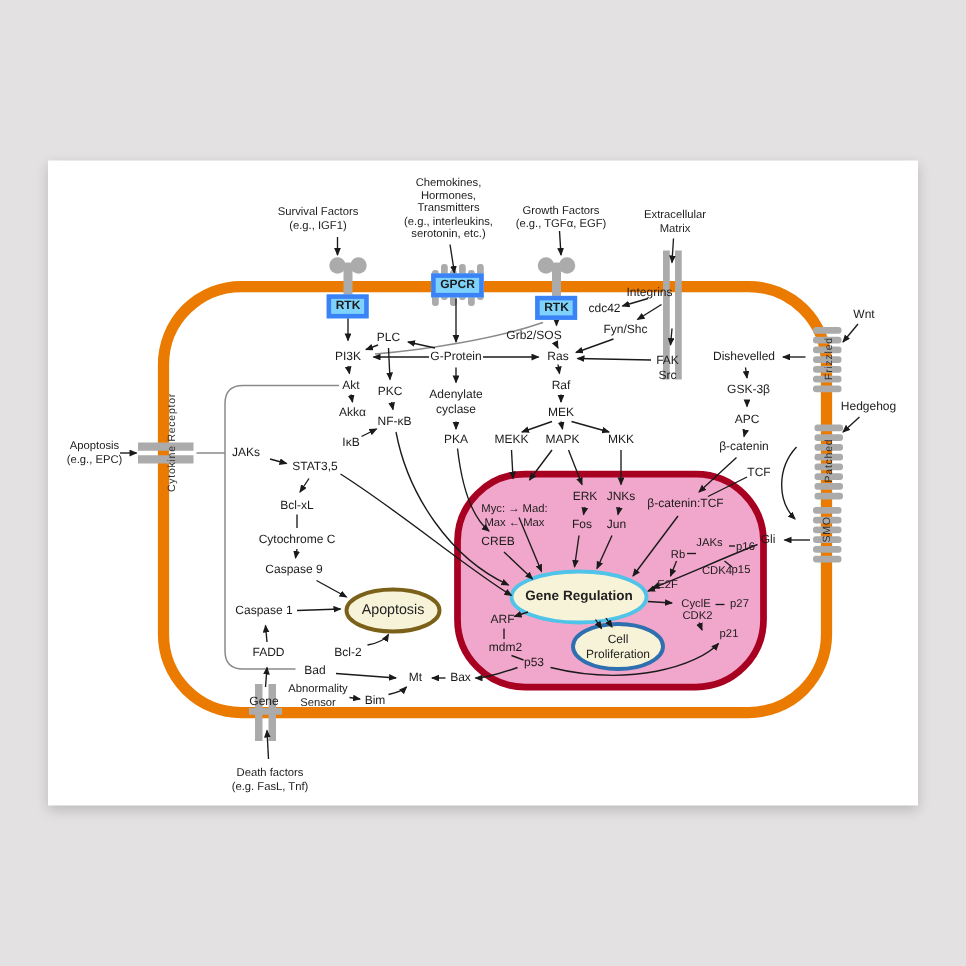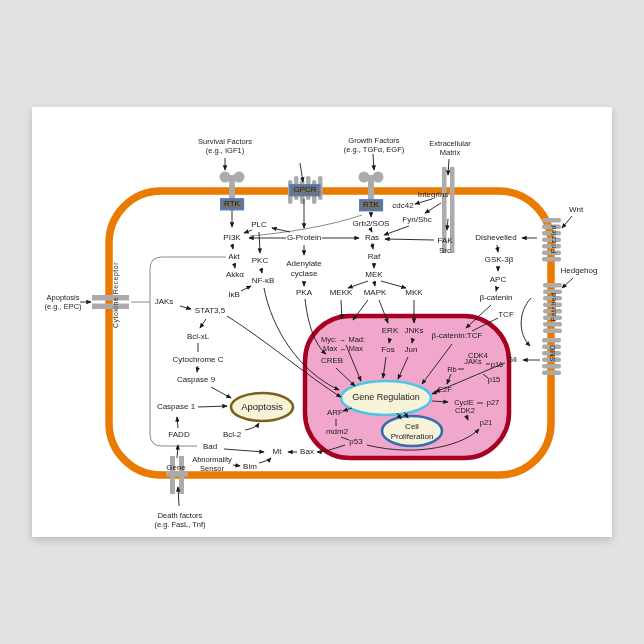--- a/index.html
+++ b/index.html
@@ -4,25 +4,25 @@
 <style>
   html,body{margin:0;padding:0;}
   .stage{position:relative;width:644px;height:644px;background:#e3e1e2;overflow:hidden;
          font-family:"Liberation Sans",sans-serif;}
   .poster{position:absolute;left:32px;top:107px;width:580px;height:430px;background:#ffffff;
           box-shadow:0 3px 8px rgba(0,0,0,0.18);}
   svg.overlay{position:absolute;left:0;top:0;width:644px;height:644px;}
   .lb{position:absolute;transform:translate(-50%,-50%);font-size:8px;line-height:9.5px;
       color:#1b1b1b;text-align:center;white-space:pre-line;z-index:5;}
   .sm{font-size:7.5px;line-height:8.5px;}
-  .bx{background:#737373;border:1px solid #3b82f6;padding:0 3px;font-weight:normal;z-index:5;}
+  .bx{background:#7dd3fc;border:3px solid #3b82f6;padding:0 3px;font-weight:bold;z-index:5;}
   .vl{position:absolute;writing-mode:vertical-rl;transform:translate(-50%,-50%) rotate(180deg);
       font-size:7px;color:#2e2e2e;white-space:nowrap;z-index:6;letter-spacing:0.5px;}
   .el{font-weight:normal;color:#222;z-index:7;}
-  .gene{font-size:9px;}
+  .gene{font-size:9px;font-weight:bold;}
   .apop{font-size:9.5px;}
 </style>
 </head>
 <body>
 
 <div class="stage">
   <div class="poster"></div>
 
   <svg class="overlay" viewBox="0 0 644 644">
     <defs>
@@ -185,22 +185,27 @@
       <path d="M497,245 L498,252" marker-end="url(#ah)"></path>
       <path d="M498,267 L498,271" marker-end="url(#ah)"></path>
       <path d="M497,287 L496,291" marker-end="url(#ah)"></path>
       <path d="M537,238 L522,238" marker-end="url(#ah)"></path>
       <path d="M540,360 L523,360" marker-end="url(#ah)"></path>
       <path d="M531,298 C518,312 518,334 530,346" marker-end="url(#ah)"></path>
       <path d="M505,363 C475,375 456,384 435,392" marker-end="url(#ah)"></path>
     </g>
   </svg>
 
-  <div class="lb sm" style="left:225px;top:146px">Survival Factors
+  <div class="lb sm" style="left:212px;top:146px">Survival Factors
 (e.g., IGF1)</div>
+  <div class="lb sm" style="left:299px;top:139px">Chemokines,
+Hormones,
+Transmitters
+(e.g., interleukins,
+serotonin, etc.)</div>
   <div class="lb sm" style="left:374px;top:145px">Growth Factors
 (e.g., TGFα, EGF)</div>
   <div class="lb sm" style="left:450px;top:148px">Extracellular
 Matrix</div>
   <div class="lb" style="left:576px;top:210px">Wnt</div>
   <div class="lb" style="left:579px;top:271px">Hedgehog</div>
   <div class="lb sm" style="left:63px;top:302px">Apoptosis
 (e.g., EPC)</div>
   <div class="lb sm" style="left:180px;top:520px">Death factors
 (e.g. FasL, Tnf)</div>
@@ -211,21 +216,21 @@
   <div class="lb" style="left:433px;top:195px">Integrins</div>
   <div class="vl" style="left:115px;top:295px">Cytokine Receptor</div>
   <div class="vl" style="left:553px;top:239px">Frizzled</div>
   <div class="vl" style="left:553px;top:307px">Patched</div>
   <div class="vl" style="left:552px;top:353px">SMO</div>
   <div class="lb" style="left:176px;top:468px">Gene</div>
 
   <div class="lb" style="left:259px;top:225px">PLC</div>
   <div class="lb" style="left:232px;top:238px">PI3K</div>
   <div class="lb" style="left:304px;top:238px">G-Protein</div>
-  <div class="lb" style="left:371px;top:224px">Grb2/SOS</div>
+  <div class="lb" style="left:356px;top:224px">Grb2/SOS</div>
   <div class="lb" style="left:372px;top:238px">Ras</div>
   <div class="lb" style="left:403px;top:206px">cdc42</div>
   <div class="lb" style="left:417px;top:220px">Fyn/Shc</div>
   <div class="lb" style="left:445px;top:245px">FAK
 Src</div>
   <div class="lb" style="left:234px;top:257px">Akt</div>
   <div class="lb" style="left:260px;top:261px">PKC</div>
   <div class="lb" style="left:235px;top:275px">Akkα</div>
   <div class="lb" style="left:263px;top:281px">NF-κB</div>
   <div class="lb" style="left:234px;top:295px">IκB</div>
@@ -248,21 +253,21 @@
 
   <div class="lb sm" style="left:343px;top:344px">Myc: → Mad:
 Max ← Max</div>
   <div class="lb" style="left:390px;top:331px">ERK</div>
   <div class="lb" style="left:414px;top:331px">JNKs</div>
   <div class="lb" style="left:388px;top:350px">Fos</div>
   <div class="lb" style="left:411px;top:350px">Jun</div>
   <div class="lb" style="left:332px;top:361px">CREB</div>
   <div class="lb" style="left:457px;top:336px">β-catenin:TCF</div>
   <div class="lb sm" style="left:473px;top:362px">JAKs</div>
-  <div class="lb sm" style="left:478px;top:356px">CDK4</div>
+  <div class="lb sm" style="left:478px;top:381px">CDK4</div>
   <div class="lb sm" style="left:497px;top:365px">p16</div>
   <div class="lb sm" style="left:494px;top:380px">p15</div>
   <div class="lb sm" style="left:452px;top:370px">Rb</div>
   <div class="lb sm" style="left:445px;top:390px">E2F</div>
   <div class="lb el gene" style="left:386px;top:398px">Gene Regulation</div>
   <div class="lb sm" style="left:464px;top:403px">CyclE</div>
   <div class="lb sm" style="left:493px;top:403px">p27</div>
   <div class="lb sm" style="left:465px;top:411px">CDK2</div>
   <div class="lb sm" style="left:486px;top:423px">p21</div>
   <div class="lb el" style="left:412px;top:431px">Cell

